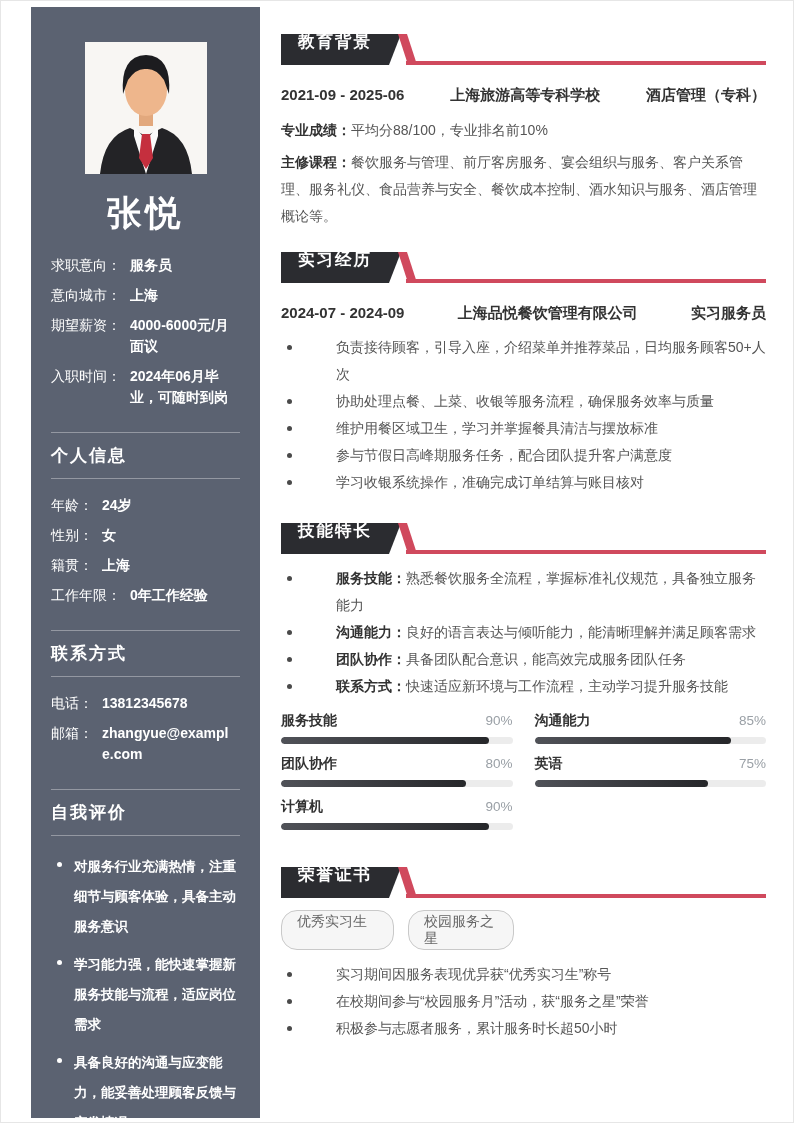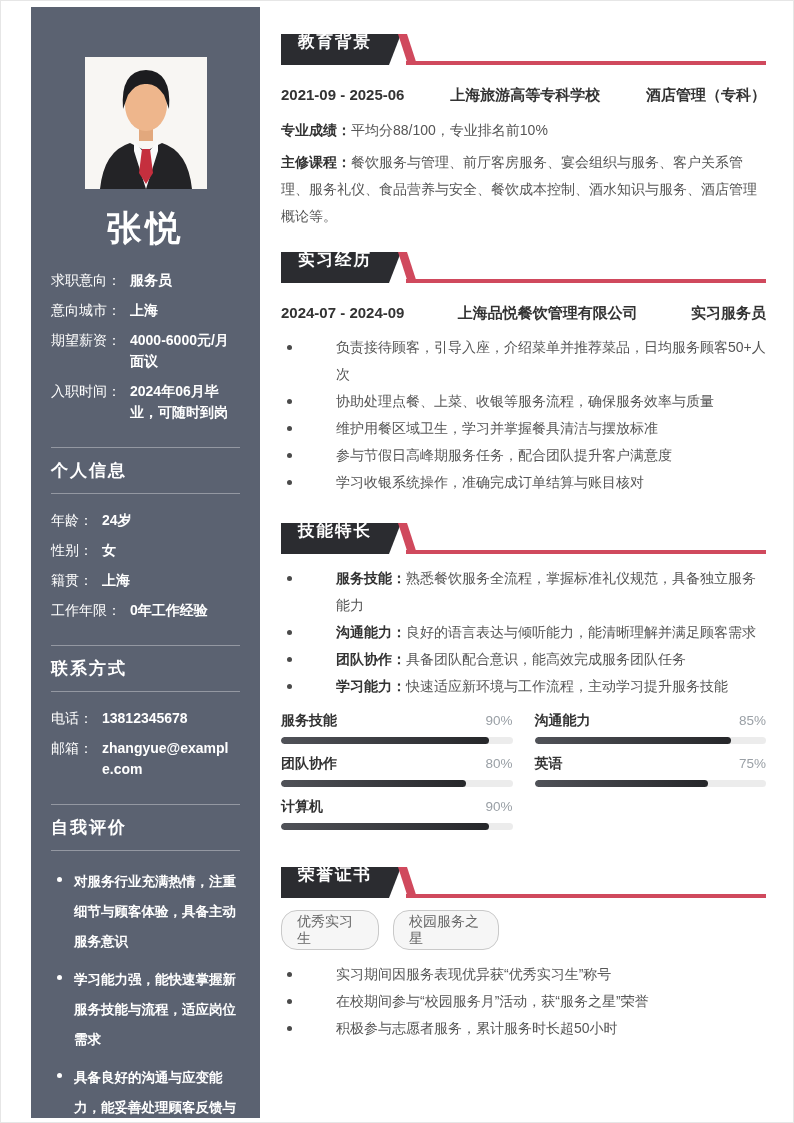--- a/index.html
+++ b/index.html
@@ -10,21 +10,21 @@
     --text-body:#555555;
     --pct:#9aa0a6;
     --track:#ececec;
   }
   *{margin:0;padding:0;box-sizing:border-box;}
   html,body{background:#f2f3f5;}
   body{font-family:"Liberation Sans","DejaVu Sans",sans-serif;}
   .page{position:relative;width:794px;height:1123px;margin:0 auto;background:#ffffff;border:1px solid #e6e6e6;overflow:hidden;}
 
   
-  .sidebar{position:absolute;left:30px;top:6px;width:229px;height:1111px;background:var(--sidebar);color:#fff;padding:16px 20px;}
+  .sidebar{position:absolute;left:30px;top:6px;width:229px;height:1111px;background:var(--sidebar);color:#fff;padding:1px 20px;}
   .photo{width:122px;height:132px;margin:34px auto 0;overflow:hidden;background:#f8f6f3;}
   .photo svg{display:block;width:100%;height:100%;}
   .name{margin-top:16px;text-align:center;font-size:35px;font-weight:700;letter-spacing:4px;color:#fff;}
   .intro{margin-top:18px;}
   .srow{display:flex;margin-bottom:9px;font-size:14px;line-height:21px;}
   .slabel{font-weight:400;flex:0 0 auto;margin-right:9px;white-space:nowrap;}
   .sval{font-weight:600;white-space:pre-line;word-break:break-all;}
   .sdiv{border:none;border-top:1px solid rgba(255,255,255,.35);height:0;}
   .ssec-top{margin-top:24px;}
   .ssec-title{font-size:17px;font-weight:700;letter-spacing:2px;margin:11px 0;}
@@ -59,21 +59,21 @@
   .bar-cell{margin-bottom:11px;}
   .bar-top{display:flex;justify-content:space-between;align-items:baseline;}
   .bar-name{font-size:14px;font-weight:700;color:var(--text-dark);}
   .bar-pct{font-size:13.5px;color:var(--pct);}
   .bar-track{height:7px;border-radius:4px;background:var(--track);margin-top:7px;overflow:hidden;}
   .bar-fill{height:100%;border-radius:4px;background:linear-gradient(90deg,#505258,#26272a);}
 
   .m-honors .sec-header{margin-top:26px;}
   .tags{display:flex;gap:14px;margin-top:12px;}
   .tag{border:1px solid #c9c9c9;background:#f6f6f6;border-radius:16px;padding:2px 15px;font-size:14px;line-height:17px;color:#666;}
-  .tag-1{width:98px;}
+  .tag-1{width:113px;}
   .tag-2{width:106px;}
 </style>
 </head>
 <body>
 
 <div class="page">
 
   <aside class="sidebar">
 
     <div class="photo">
@@ -247,21 +247,21 @@
         <li class="mbullet">
             <span class="mdot"></span>
             <span class="mbtext"><b>沟通能力：</b><span>良好的语言表达与倾听能力，能清晰理解并满足顾客需求</span></span>
           </li>
         <li class="mbullet">
             <span class="mdot"></span>
             <span class="mbtext"><b>团队协作：</b><span>具备团队配合意识，能高效完成服务团队任务</span></span>
           </li>
         <li class="mbullet">
             <span class="mdot"></span>
-            <span class="mbtext"><b>学习能力：</b><span>快速适应新环境与工作流程，主动学习提升服务技能</span></span>
+            <span class="mbtext"><b>联系方式：</b><span>快速适应新环境与工作流程，主动学习提升服务技能</span></span>
           </li>
       </ul>
       <div class="bars">
         <div class="bar-cell">
           <div class="bar-top">
               <span class="bar-name">服务技能</span>
               <span class="bar-pct">90%</span>
             </div>
           <div class="bar-track">
               <div class="bar-fill" style="width: 90%;"></div>

